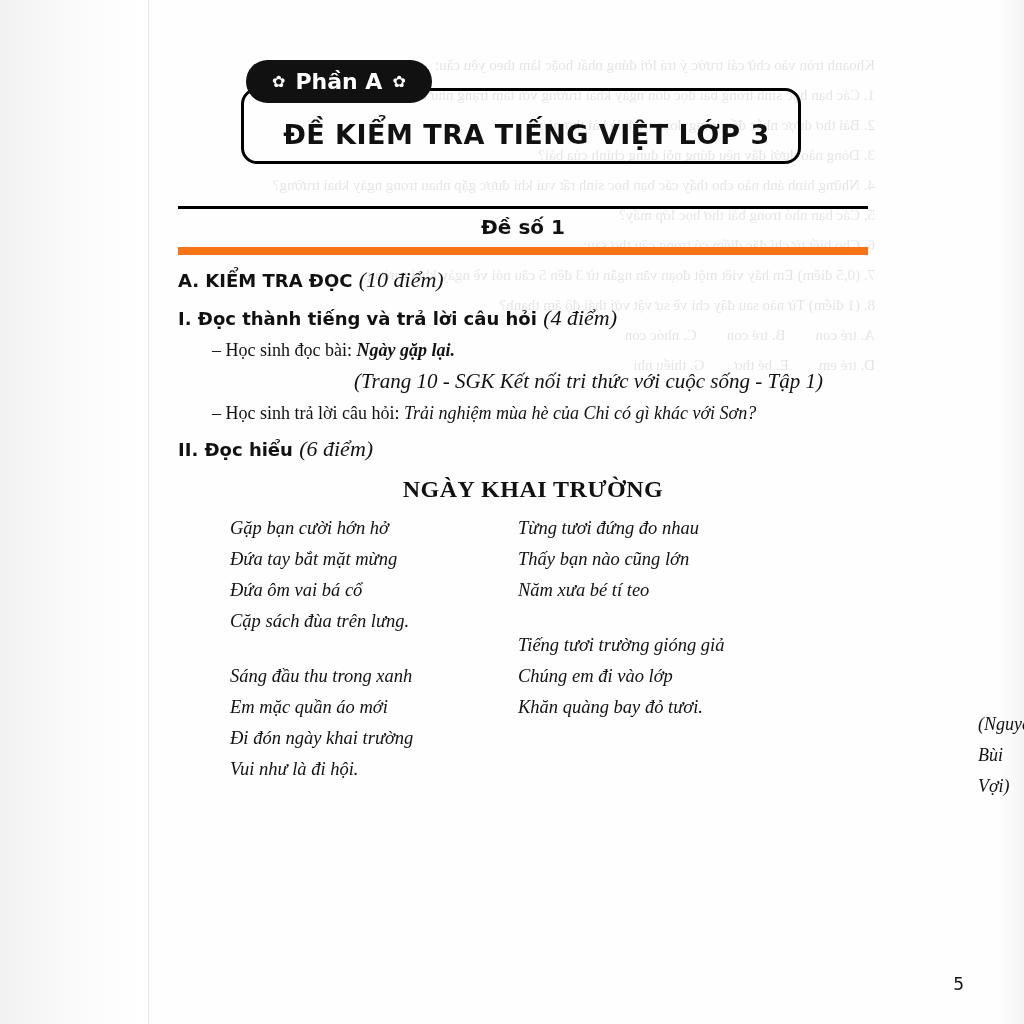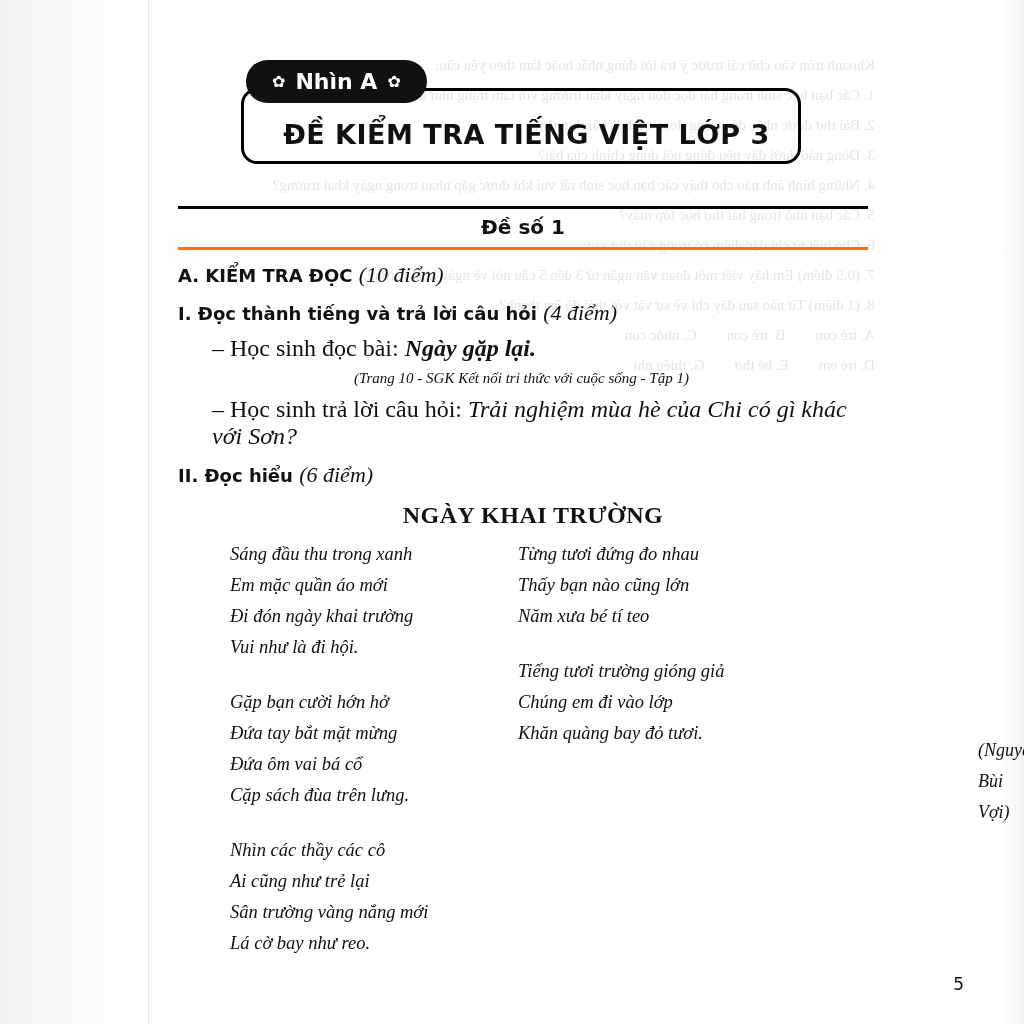--- a/index.html
+++ b/index.html
@@ -110,21 +110,21 @@
     align-items: center;
     gap: 10px;
     z-index: 3;
   }
   .pill .flower { font-size: 16px; }
 
   
   .band {
     margin-top: 26px;
     border-top: 3px solid #000;
-    border-bottom: 3px solid #f97316;
+    border-bottom: 8px solid #f97316;
     padding: 6px 0 8px 0;
     text-align: center;
   }
   .band-text {
     font-family: "DejaVu Sans", sans-serif;
     font-weight: bold;
     font-size: 20px;
   }
 
   
@@ -135,31 +135,31 @@
     font-size: 18px;
   }
   .sec .pts {
     font-family: "Liberation Serif", serif;
     font-weight: normal;
     font-style: italic;
     font-size: 22px;
   }
   .line {
     margin-top: 9px;
-    font-size: 24px;
+    font-size: 18px;
     font-family: "Liberation Serif", serif;
   }
   .line.indent { margin-left: 34px; }
   .ital { font-style: italic; }
   .bold-ital { font-style: italic; font-weight: bold; }
   .src {
     margin-top: 8px;
     margin-left: 176px;
     font-style: italic;
-    font-size: 15px;
+    font-size: 21px;
   }
 
   
   .poem-title {
     margin-top: 14px;
     text-align: center;
     font-weight: bold;
     font-size: 24px;
     letter-spacing: 0.5px;
     padding-left: 20px;
@@ -215,21 +215,21 @@
 A. trẻ con        B. trẻ con        C. nhóc con
 D. trẻ em        E. bé thơ        G. thiếu nhi</div>
 
   <div class="content">
 
     <div class="header-wrap">
       <div class="title-box"></div>
       <div class="title-text">ĐỀ KIỂM TRA TIẾNG VIỆT LỚP 3</div>
       <div class="pill">
         <span class="flower">✿</span>
-        <span>Nhìn A</span>
+        <span>Phần A</span>
         <span class="flower">✿</span>
       </div>
     </div>
 
     <div class="band">
       <span class="band-text">Đề số 1</span>
     </div>
 
     <div class="sec">
       <span>A. KIỂM TRA ĐỌC</span>
@@ -253,38 +253,32 @@
 
     <div class="sec">
       <span>II. Đọc hiểu</span>
       <span class="pts">(6 điểm)</span>
     </div>
 
     <div class="poem-title">NGÀY KHAI TRƯỜNG</div>
 
     <div class="poem">
       <div class="poem-col col-left">
+        <div class="stanza">
+          <div>Gặp bạn cười hớn hở</div>
+          <div>Đứa tay bắt mặt mừng</div>
+          <div>Đứa ôm vai bá cổ</div>
+          <div>Cặp sách đùa trên lưng.</div>
+        </div>
         <div class="stanza">
           <div>Sáng đầu thu trong xanh</div>
           <div>Em mặc quần áo mới</div>
           <div>Đi đón ngày khai trường</div>
           <div>Vui như là đi hội.</div>
         </div>
-        <div class="stanza">
-          <div>Gặp bạn cười hớn hở</div>
-          <div>Đứa tay bắt mặt mừng</div>
-          <div>Đứa ôm vai bá cổ</div>
-          <div>Cặp sách đùa trên lưng.</div>
-        </div>
-        <div class="stanza">
-          <div>Nhìn các thầy các cô</div>
-          <div>Ai cũng như trẻ lại</div>
-          <div>Sân trường vàng nắng mới</div>
-          <div>Lá cờ bay như reo.</div>
-        </div>
       </div>
 
       <div class="poem-col col-right">
         <div class="stanza">
           <div>Từng tươi đứng đo nhau</div>
           <div>Thấy bạn nào cũng lớn</div>
           <div>Năm xưa bé tí teo</div>
         </div>
         <div class="stanza">
           <div>Tiếng tươi trường gióng giả</div>

